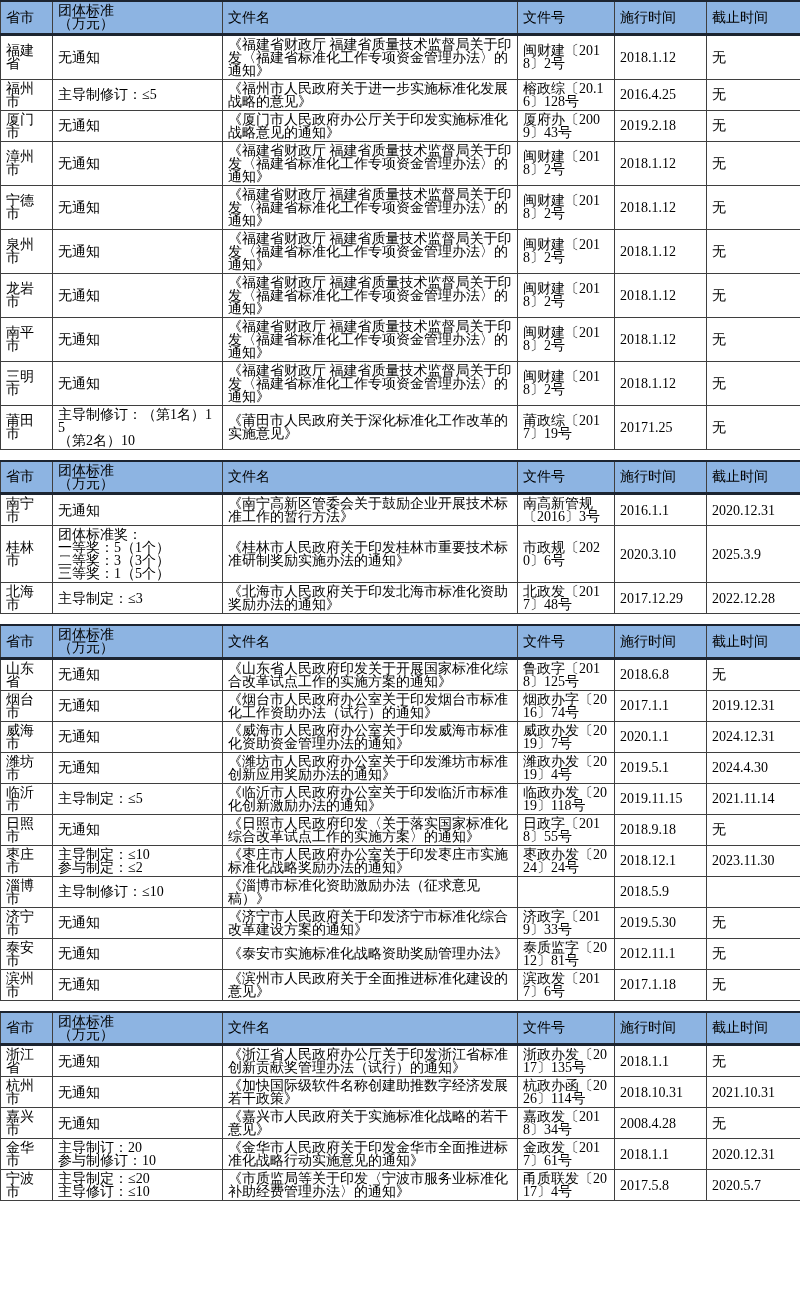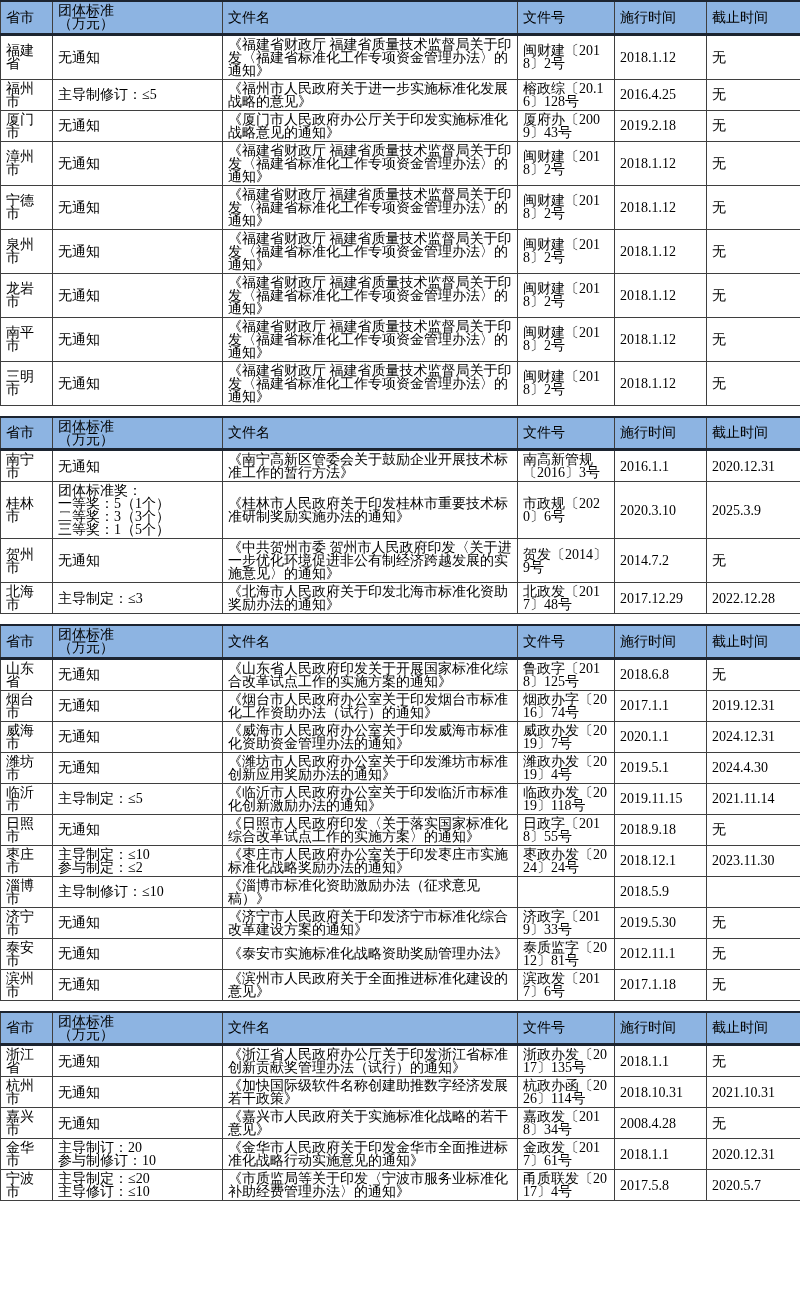--- a/index.html
+++ b/index.html
@@ -126,20 +126,29 @@
           <td class="c6">无</td>
         </tr>
         <tr>
           <td class="c1">三明市</td>
           <td class="c2">无通知</td>
           <td class="c3">《福建省财政厅 福建省质量技术监督局关于印发〈福建省标准化工作专项资金管理办法〉的通知》</td>
           <td class="c4">闽财建〔2018〕2号</td>
           <td class="c5">2018.1.12</td>
           <td class="c6">无</td>
         </tr>
+        <tr>
+          <td class="c1">莆田市</td>
+          <td class="c2">主导制修订：（第1名）15
+（第2名）10</td>
+          <td class="c3">《莆田市人民政府关于深化标准化工作改革的实施意见》</td>
+          <td class="c4">莆政综〔2017〕19号</td>
+          <td class="c5">20171.25</td>
+          <td class="c6">无</td>
+        </tr>
       </tbody>
     </table>
     <table class="policy-table">
       <colgroup>
         <col style="width: 52px;">
         <col style="width: 170px;">
         <col style="width: 295px;">
         <col style="width: 97px;">
         <col style="width: 92px;">
         <col style="width: 94px;">
@@ -169,28 +178,20 @@
           <td class="c2">团体标准奖：
 一等奖：5（1个）
 二等奖：3（3个）
 三等奖：1（5个）</td>
           <td class="c3">《桂林市人民政府关于印发桂林市重要技术标准研制奖励实施办法的通知》</td>
           <td class="c4">市政规〔2020〕6号</td>
           <td class="c5">2020.3.10</td>
           <td class="c6">2025.3.9</td>
         </tr>
         <tr>
-          <td class="c1">贺州市</td>
-          <td class="c2">无通知</td>
-          <td class="c3">《中共贺州市委 贺州市人民政府印发〈关于进一步优化环境促进非公有制经济跨越发展的实施意见〉的通知》</td>
-          <td class="c4">贺发〔2014〕9号</td>
-          <td class="c5">2014.7.2</td>
-          <td class="c6">无</td>
-        </tr>
-        <tr>
           <td class="c1">北海市</td>
           <td class="c2">主导制定：≤3</td>
           <td class="c3">《北海市人民政府关于印发北海市标准化资助奖励办法的通知》</td>
           <td class="c4">北政发〔2017〕48号</td>
           <td class="c5">2017.12.29</td>
           <td class="c6">2022.12.28</td>
         </tr>
       </tbody>
     </table>
     <table class="policy-table">

